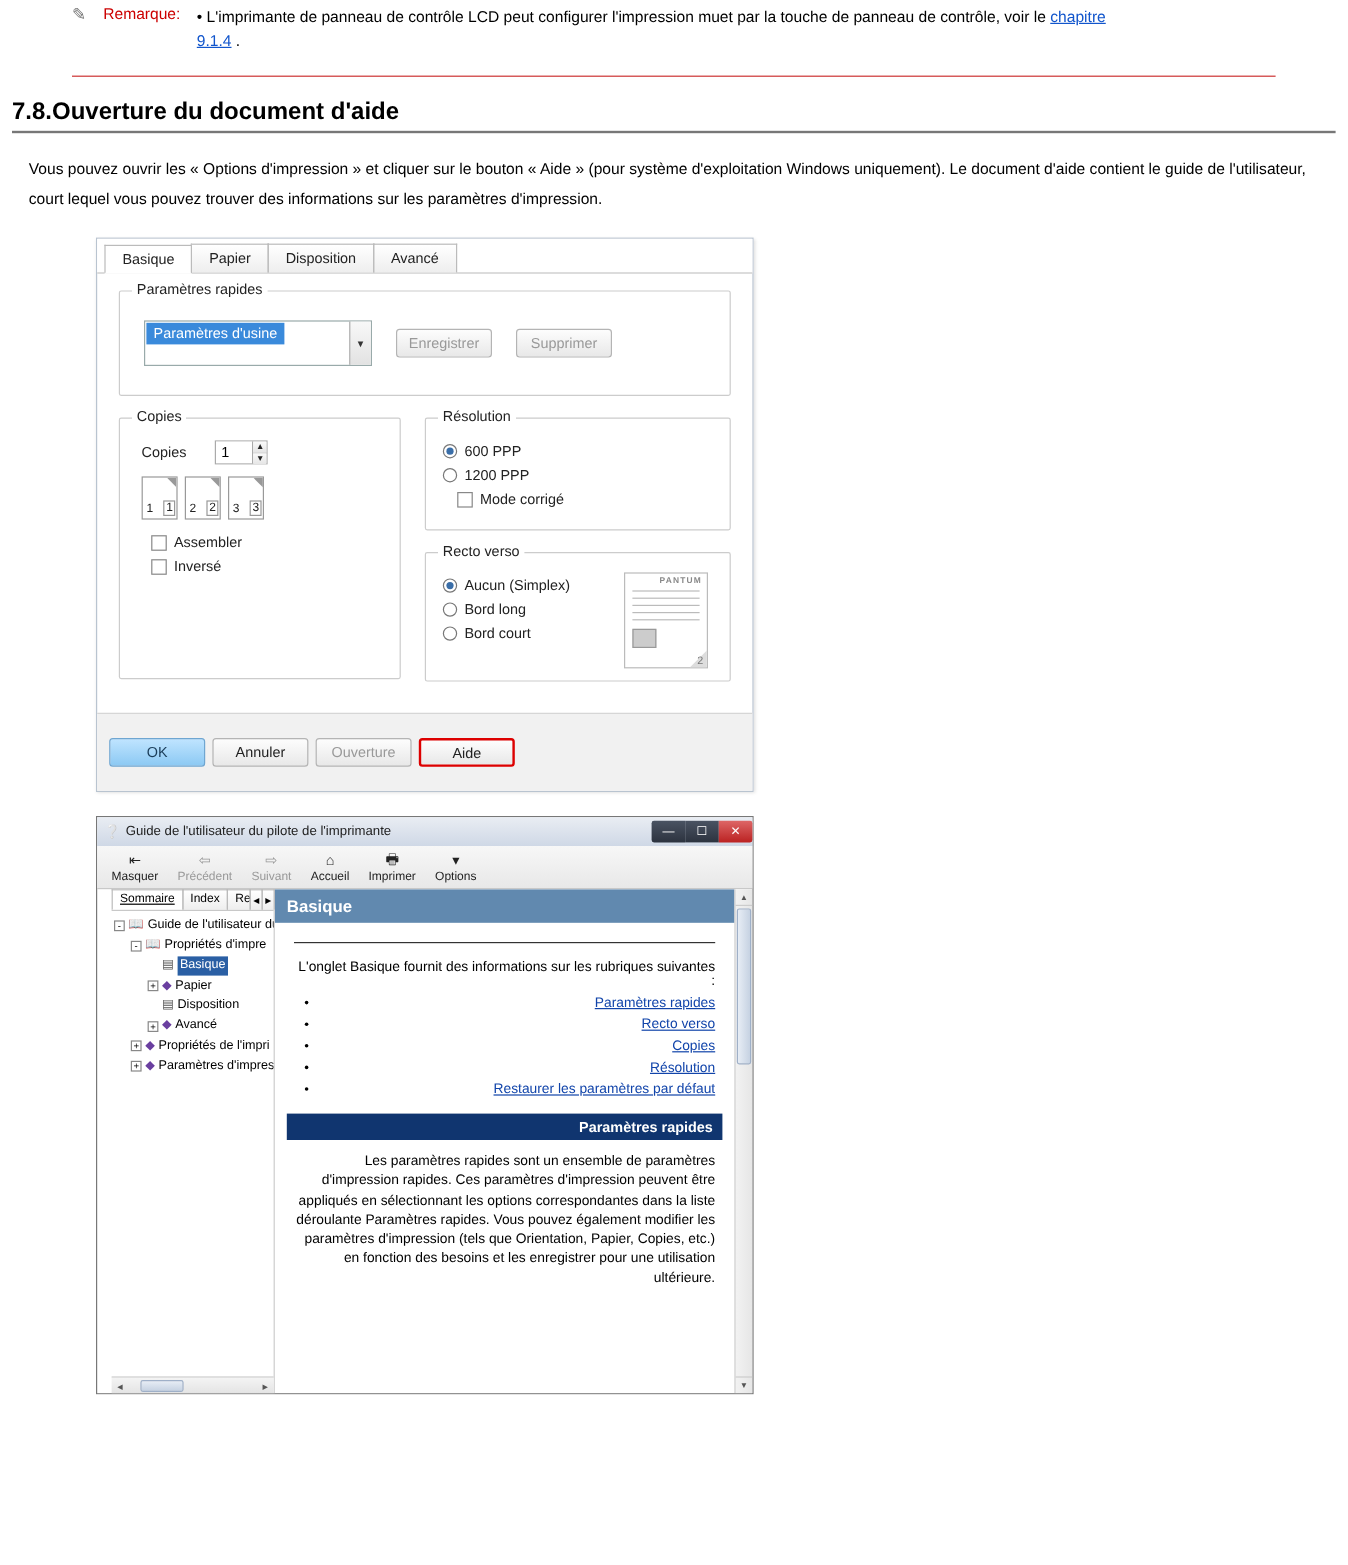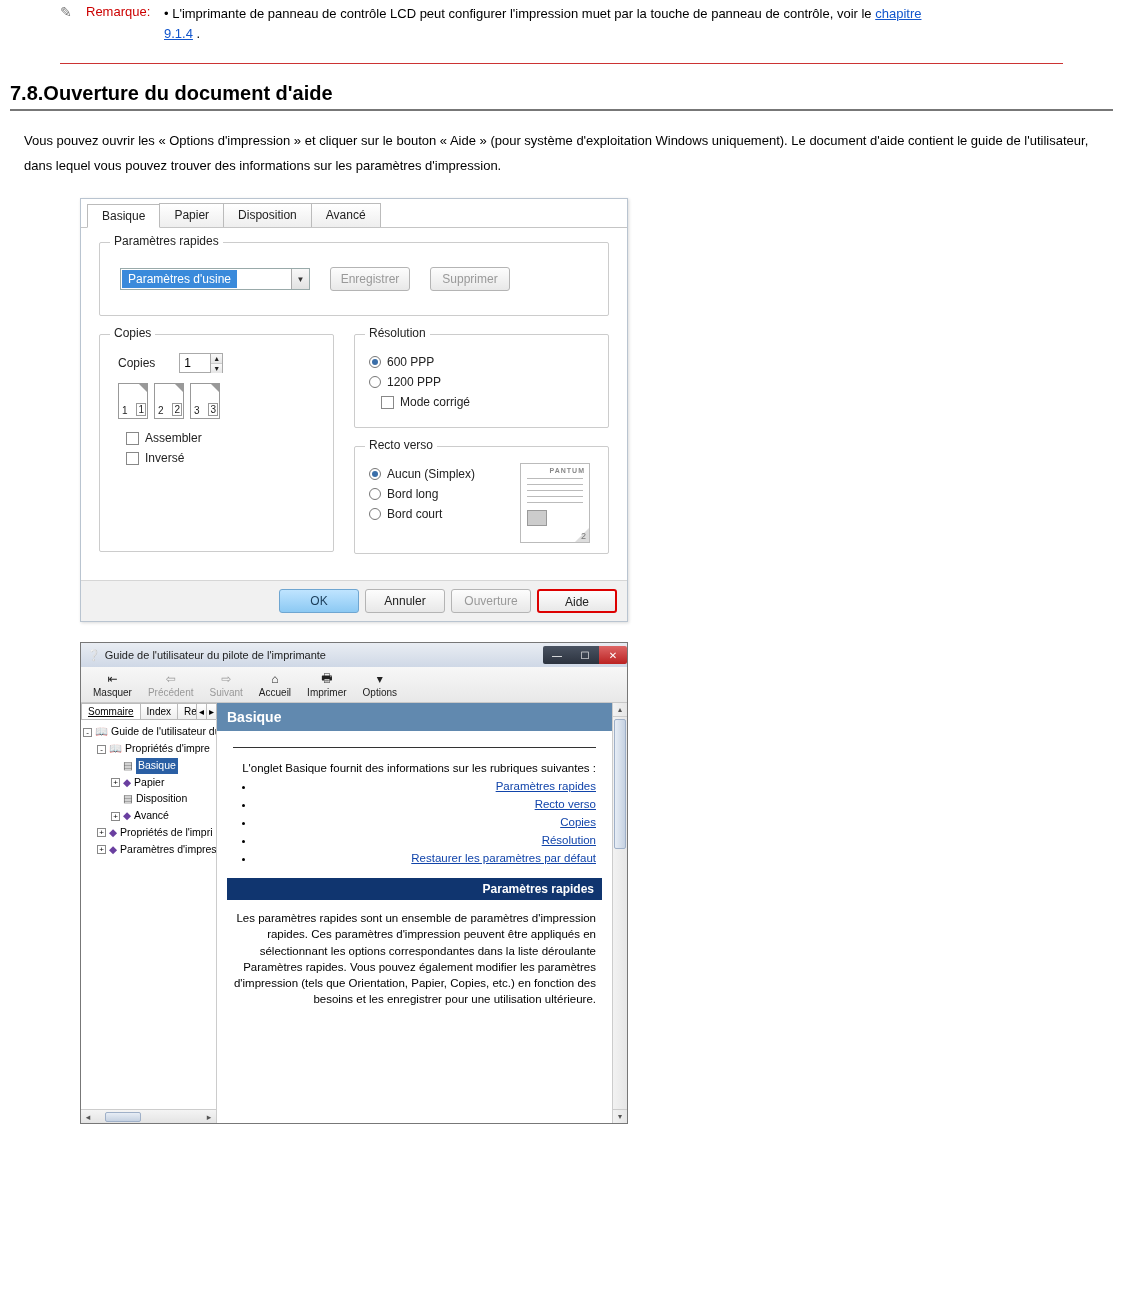--- a/index.html
+++ b/index.html
@@ -104,21 +104,21 @@
   }
   .gbox-title {
     position: absolute;
     top: -9px; left: 10px;
     background: #fff;
     padding: 0 4px;
     font-size: 12px;
   }
   .qs-row { display: flex; align-items: center; gap: 20px; padding: 10px 6px 6px 6px; }
   .combo {
-    width: 190px; height: 22px;
+    width: 190px; height: 38px;
     border: 1px solid #9aa;
     position: relative;
     background: #fff;
   }
   .combo-text {
     display: inline-block;
     background: #3a8adb;
     color: #fff;
     padding: 2px 6px;
     font-size: 12px;
@@ -207,22 +207,22 @@
     border-style:solid;
     border-width:0 0 14px 14px;
     border-color:transparent transparent #ddd transparent;
   }
   .duplex-ill .pg2 { position:absolute; bottom:1px; right:3px; font-size:9px; color:#777; }
   .restore-row { display:flex; justify-content:center; margin: 6px 0 4px 0; }
   .btn.wide { min-width: 240px; }
   .dlg-footer {
     background: #f1f1f1;
     border-top: 1px solid #d6d6d6;
-    padding: 8px 10px;
-    display: flex; justify-content: flex-end; gap: 6px;
+    padding: 20px 10px;
+    display: flex; justify-content: flex-start; gap: 6px;
   }
   .btn.ok { background: linear-gradient(#bfe4ff,#8cc9f3); border-color:#6fa6d1; color:#1b3d59; }
   .btn.aide-hl { border: 2px solid #d00; color:#222; }
 
   
   .helpwin {
     margin: 20px 0 0 70px;
     width: 548px;
     border: 1px solid #777;
     background: #fff;
@@ -248,21 +248,21 @@
     background: linear-gradient(#f7f7f7,#e8e8e8);
     border-bottom: 1px solid #c8c8c8;
     display:flex; padding: 2px 4px;
   }
   .tb-btn {
     display:flex; flex-direction:column; align-items:center;
     padding: 2px 8px; font-size: 10px; color:#222;
   }
   .tb-btn.disabled { color:#999; }
   .tb-ic { width:18px; height:16px; display:flex; align-items:center; justify-content:center; font-size:12px; }
-  .hw-body { display:flex; height: 420px; }
+  .hw-body { display:flex; height: 420px; margin-left: 12px; }
   .hw-nav {
     width: 136px; border-right: 1px solid #ccc;
     display:flex; flex-direction:column;
   }
   .nav-tabs { display:flex; border-bottom:1px solid #bbb; }
   .nav-tab {
     border:1px solid #bbb; border-bottom:none;
     padding:2px 6px; font-size:10px; margin-right:-1px;
     background:linear-gradient(#fff,#eee);
     cursor:pointer;
@@ -338,21 +338,21 @@
       <span>• L'imprimante de panneau de contrôle LCD peut configurer l'impression muet par la touche de panneau de contrôle, voir le </span>
       <span class="chap-link">chapitre 9.1.4</span>
       <span>.</span>
     </p>
   </div>
 </div>
 <hr class="note-hr">
 
 <h2 class="section">7.8.Ouverture du document d'aide</h2>
 <hr class="section-hr">
-<p class="intro">Vous pouvez ouvrir les « Options d'impression » et cliquer sur le bouton « Aide » (pour système d'exploitation Windows uniquement). Le document d'aide contient le guide de l'utilisateur, dans lequel vous pouvez trouver des informations sur les paramètres d'impression.</p>
+<p class="intro">Vous pouvez ouvrir les « Options d'impression » et cliquer sur le bouton « Aide » (pour système d'exploitation Windows uniquement). Le document d'aide contient le guide de l'utilisateur, court lequel vous pouvez trouver des informations sur les paramètres d'impression.</p>
 
 <div class="dialog">
   <div class="tabbar">
     <div class="tab active">Basique</div>
     <div class="tab">Papier</div>
     <div class="tab">Disposition</div>
     <div class="tab">Avancé</div>
   </div>
 
   <div class="dlg-body">

